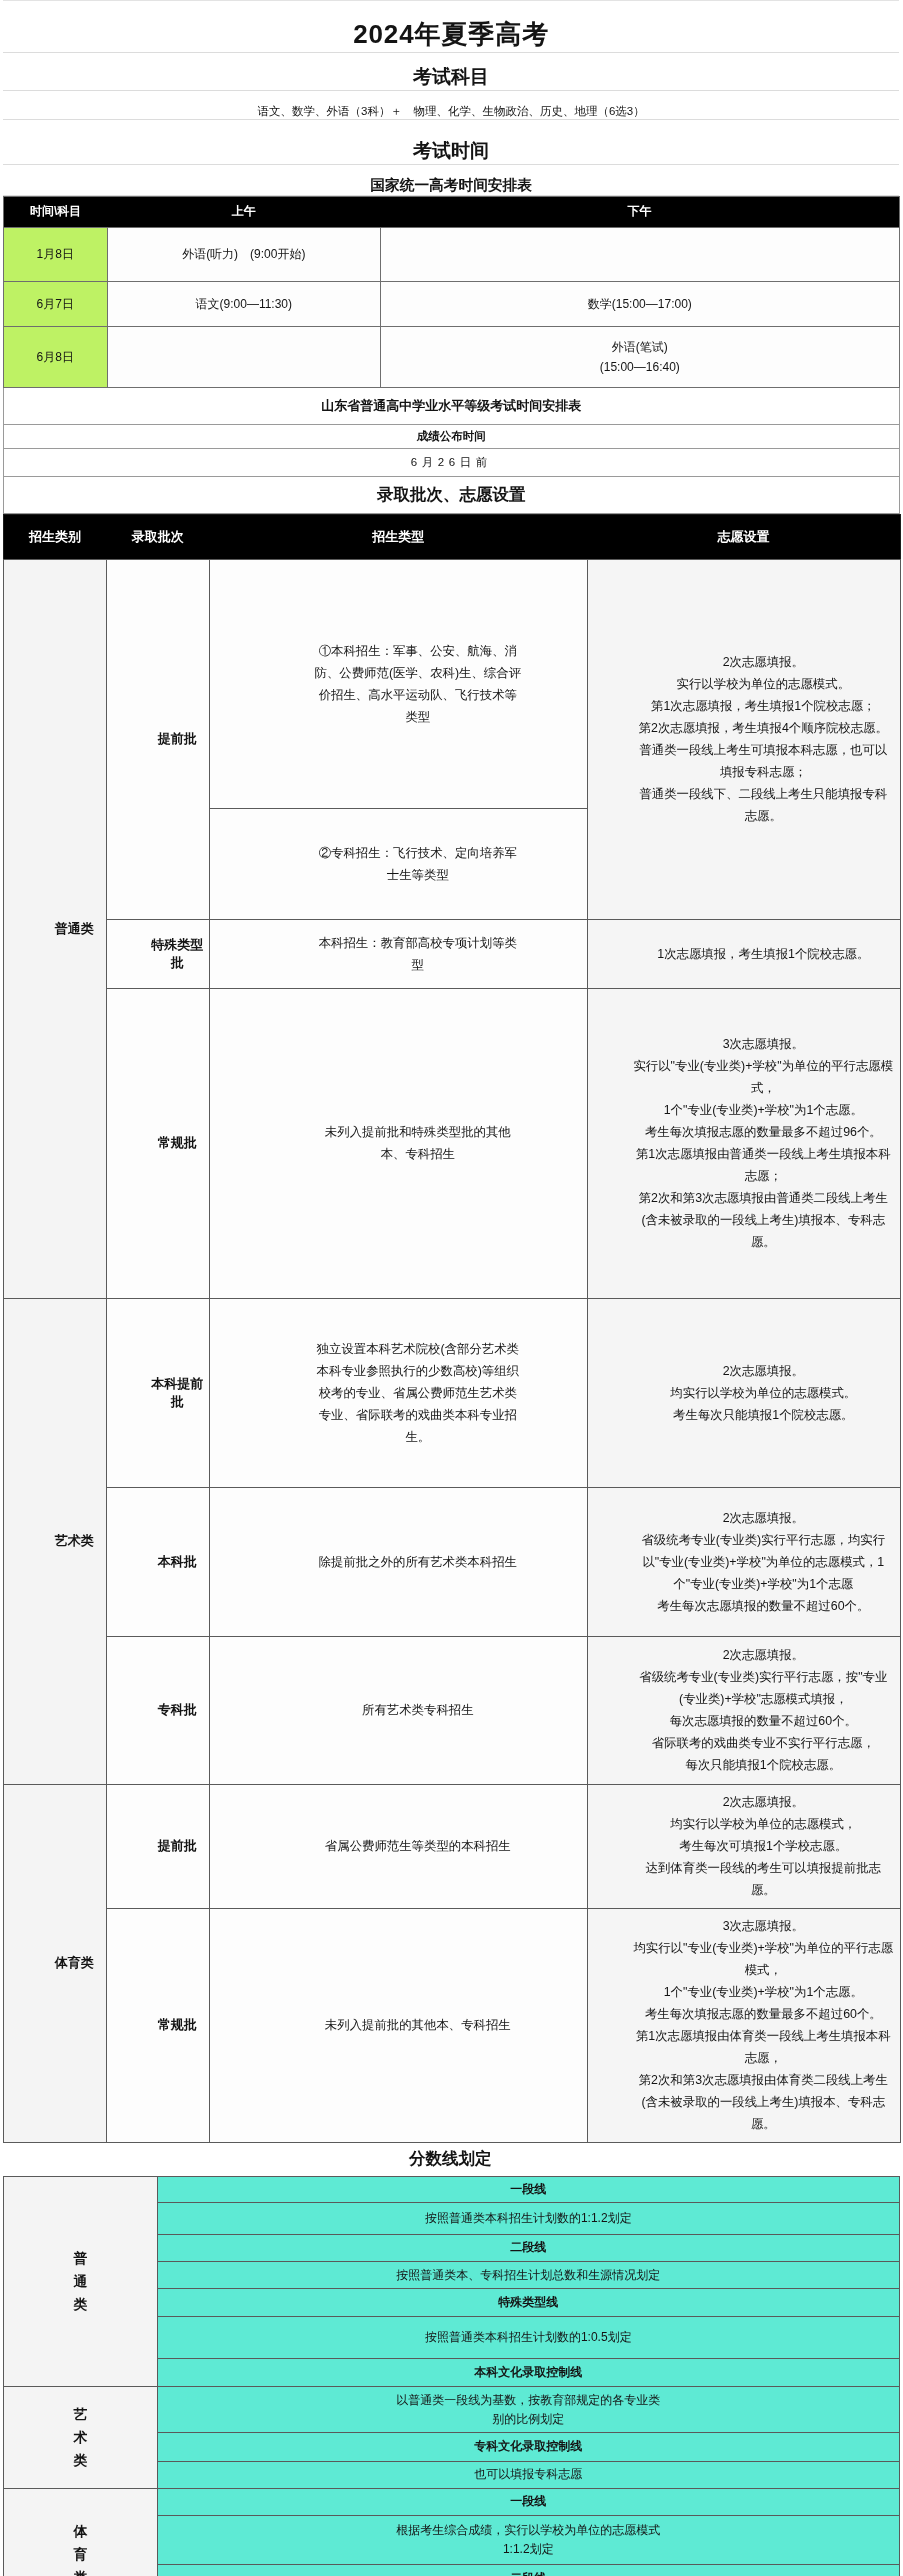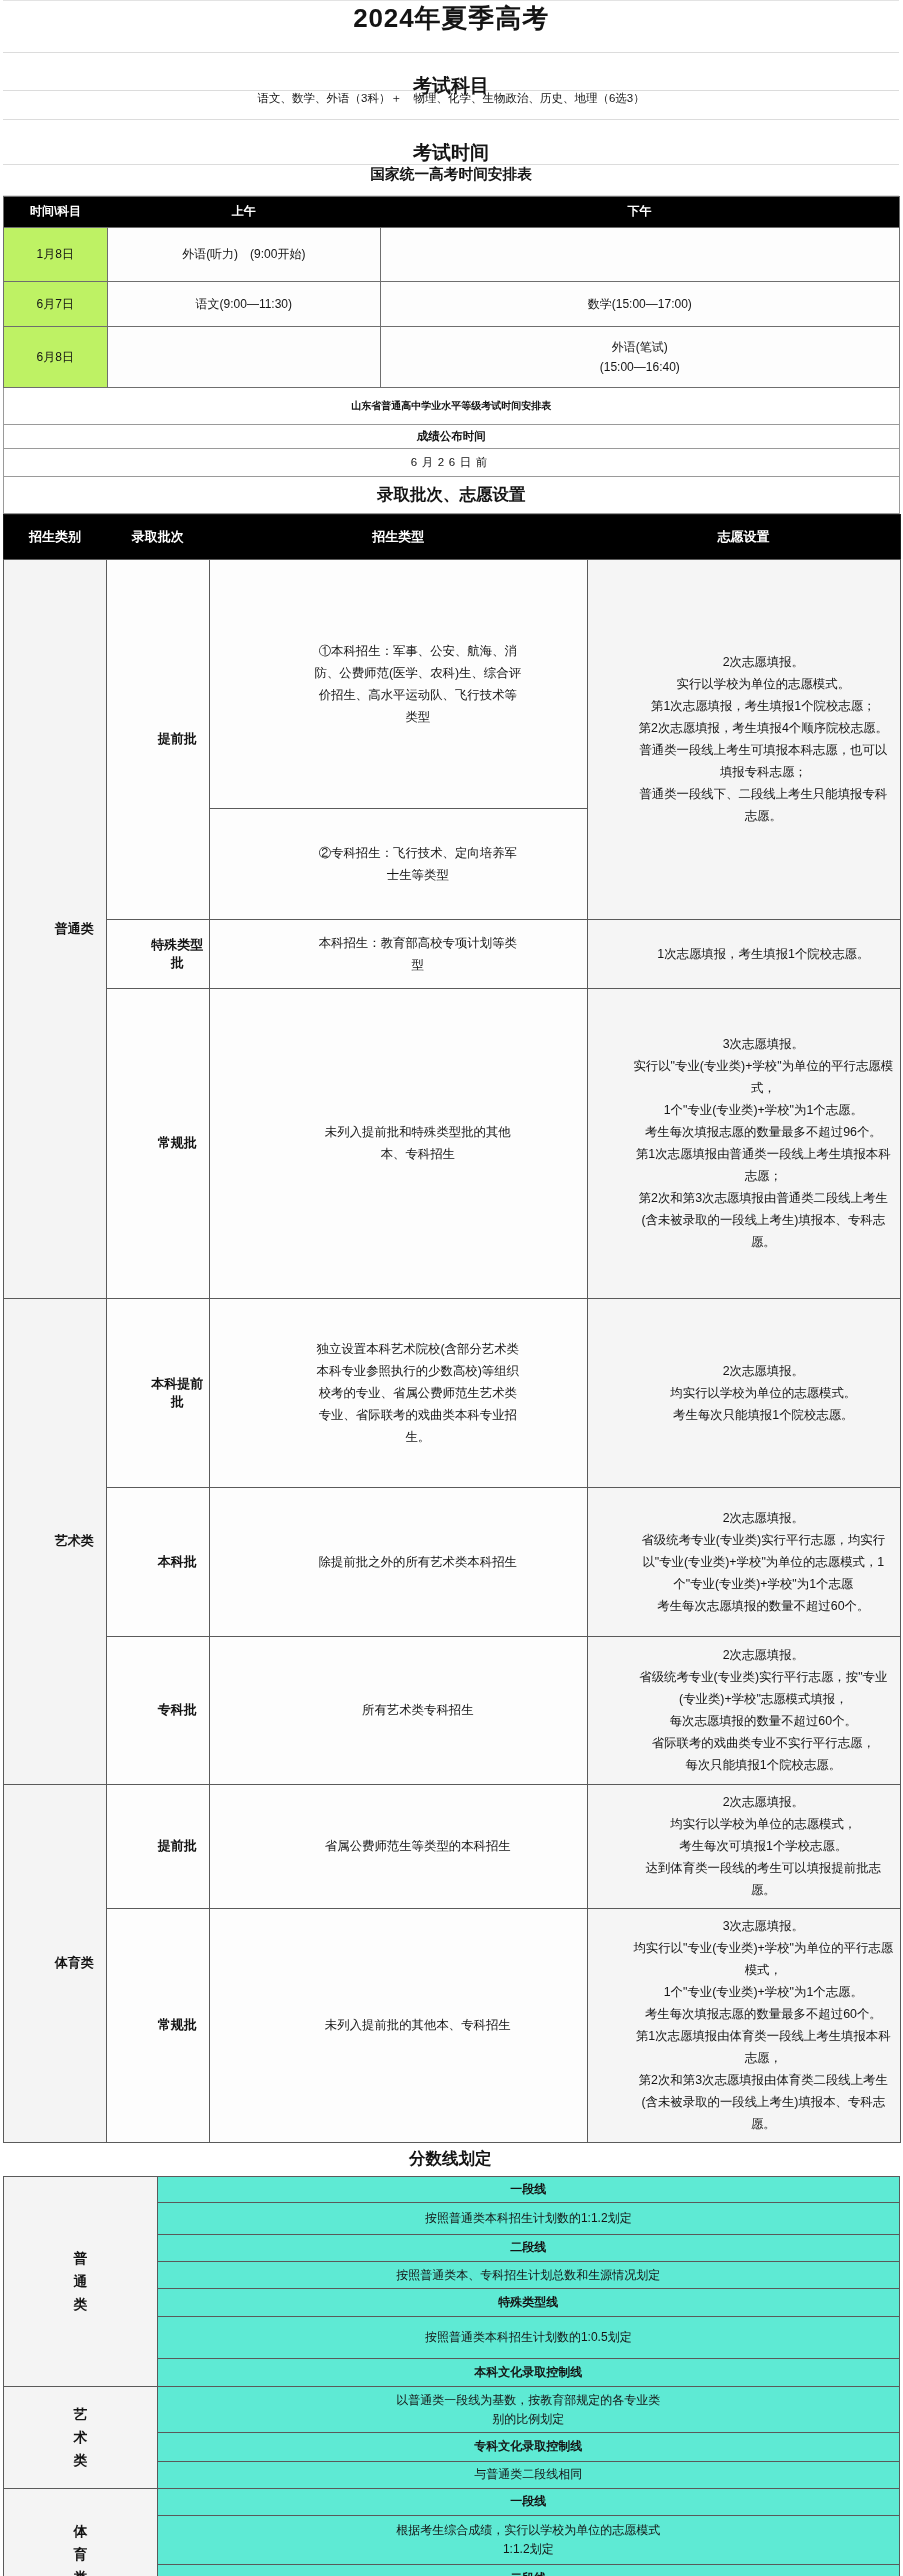--- a/index.html
+++ b/index.html
@@ -1,38 +1,38 @@
 <!DOCTYPE html>
 <html style="font-size:14.7px"><head>
 <meta charset="utf-8">
 <style>
   html,body{margin:0;padding:0;background:#fff;}
   body{width:904px;font-family:"Liberation Sans",sans-serif;color:#141414;}
   .page{padding:0 4.6px 0 2.8px;}
 
   
   .tblock{border-top:0.9px solid #e3e3e3;}
-  .trow{display:flex;align-items:flex-start;justify-content:center;border-bottom:0.9px solid #dcdcdc;text-align:center;}
+  .trow{display:flex;align-items:flex-end;justify-content:center;border-bottom:0.9px solid #dcdcdc;text-align:center;}
   .main-title{font-size:26px;font-weight:bold;letter-spacing:0.9px;}
   .sec-title{font-size:19px;font-weight:bold;margin-top:20px;}
   .sub-title{font-size:14.7px;font-weight:bold;}
   .small{font-size:11.5px;}
 
   table{border-collapse:collapse;width:897px;table-layout:fixed;}
 
   
   .time-table{border:0.9px solid #6e6e6e;}
   .time-table th{background:#000;color:#fff;font-weight:bold;font-size:12px;height:28.4px;}
   .time-table td{border:0.9px solid #6e6e6e;font-size:12px;text-align:center;vertical-align:middle;white-space:pre-line;line-height:20px;background:#fdfdfd;}
   .time-table td.tcol{background:#bef264;}
 
   
   .strip{border:0.9px solid #9a9a9a;border-top:none;display:flex;align-items:center;justify-content:center;text-align:center;width:895px;}
   .strip.big{font-size:16.5px;font-weight:bold;}
-  .strip.mid{font-size:10px;font-weight:bold;text-align:right;}
+  .strip.mid{font-size:13px;font-weight:bold;text-align:right;}
   .strip.smallb{font-size:11.5px;font-weight:bold;}
   .spaced{letter-spacing:4.6px;font-size:11.5px;}
 
   
   .adm{border:1.8px solid #1c1c1c;}
   .adm th{background:#000;color:#fff;font-size:13px;font-weight:bold;height:42px;}
   .adm td{border:0.9px solid #5a5a5a;font-size:12.4px;text-align:center;vertical-align:middle;background:#fdfdfd;padding-left:40px;}
   .adm td.cat{background:#f4f4f4;font-weight:bold;font-size:13px;}
   .adm td.batch{font-weight:bold;font-size:13px;}
   .adm td.plan{background:#f5f5f5;}
@@ -279,21 +279,21 @@
 
     <tr class="sgb" style="height:46px">
       <td class="scat" rowspan="3"><span class="vstack">艺术类</span></td>
       <td>以普通类一段线为基数，按教育部规定的各专业类
 别的比例划定</td>
     </tr>
     <tr style="height:28.4px">
       <td class="slabel">专科文化录取控制线</td>
     </tr>
     <tr style="height:27px">
-      <td>与普通类二段线相同</td>
+      <td>也可以填报专科志愿</td>
     </tr>
 
     <tr class="sgb" style="height:27.5px">
       <td class="scat" rowspan="4"><span class="vstack">体育类</span></td>
       <td class="slabel">一段线</td>
     </tr>
     <tr style="height:49px">
       <td>根据考生综合成绩，实行以学校为单位的志愿模式
 1:1.2划定</td>
     </tr>

